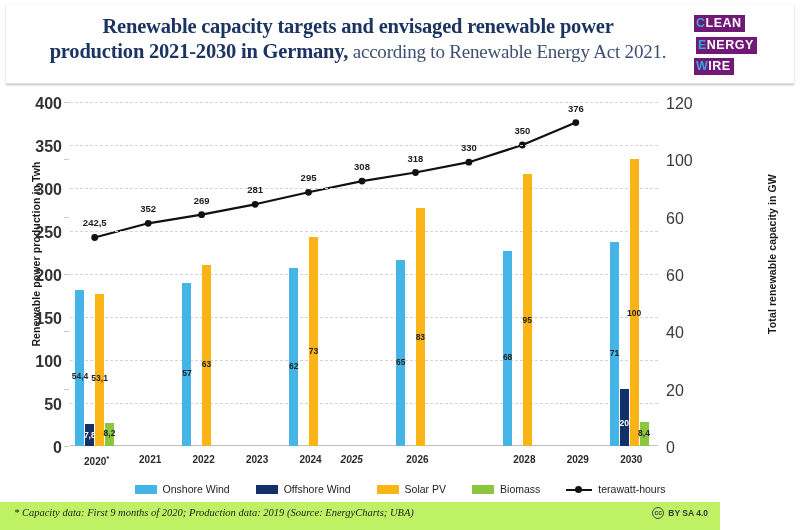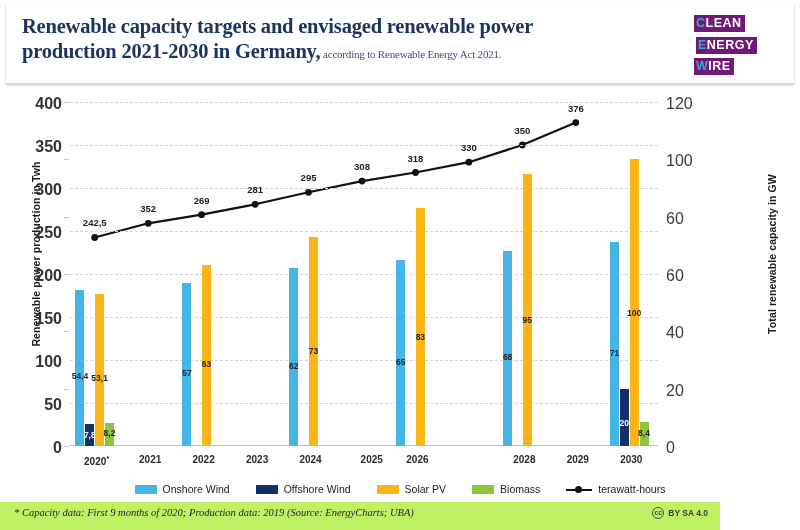--- a/index.html
+++ b/index.html
@@ -17,34 +17,34 @@
 
   
   #header {
     position: absolute;
     left: 6px; top: 4px; width: 788px; height: 80px;
     background: #ffffff;
     border-bottom: 1px solid #dcdcdc;
     box-shadow: 0 1px 2px rgba(0,0,0,.25);
   }
   #title-wrap {
-    position: absolute; left: 16px; top: 10px; width: 640px;
+    position: absolute; left: 32px; top: 10px; width: 640px; text-align: center;
   }
   .title-main {
     font-family: "Liberation Serif", serif;
     font-weight: bold;
     font-size: 20.5px;
     line-height: 25px;
     color: #1c3461;
     letter-spacing: -0.2px;
   }
   .title-sub {
     font-family: "Liberation Serif", serif;
     font-weight: normal;
-    font-size: 11px;
+    font-size: 19px;
     color: #3d4f70;
   }
   .title-line2 { white-space: nowrap; }
 
   
   #logo {
     position: absolute; right: 22px; top: 9px;
     width: 78px; height: 62px;
   }
   .logo-box {
@@ -263,21 +263,21 @@
         <div class="ytick-r" style="top: 50.3333px;">100</div>
         <div class="ytick-dash" style="top: 57.3333px; left: -6px;"></div>
         <div class="ytick-r" style="top: -7px;">120</div>
         <div class="ytick-dash" style="top: 0px; left: -6px;"></div>
         <div class="axis-base"></div>
         <div class="xtick" style="left: 0px; width: 53.4545px;">2020<sup>*</sup></div>
         <div class="xtick" style="left: 53.4545px; width: 53.4545px;">2021</div>
         <div class="xtick" style="left: 106.909px; width: 53.4545px;">2022</div>
         <div class="xtick" style="left: 160.364px; width: 53.4545px;">2023</div>
         <div class="xtick" style="left: 213.818px; width: 53.4545px;">2024</div>
-        <div class="xtick" style="left: 275px; width: 53.4545px;">2025</div>
+        <div class="xtick" style="left: 255px; width: 53.4545px; font-style: italic;">2025</div>
         <div class="xtick" style="left: 320.727px; width: 53.4545px;">2026</div>
         <div class="xtick" style="left: 374.182px; width: 53.4545px; margin-top: 48px;">2027</div>
         <div class="xtick" style="left: 427.636px; width: 53.4545px;">2028</div>
         <div class="xtick" style="left: 481.091px; width: 53.4545px;">2029</div>
         <div class="xtick" style="left: 534.545px; width: 53.4545px;">2030</div>
         <div class="bar" style="left: 5.48364px; width: 9px; height: 155.947px; background: rgb(69, 181, 232);"></div>
         <div class="bar-label" style="left: -3.51636px; width: 27px; top: 269.146px;">54,4</div>
         <div class="bar" style="left: 112.393px; width: 9px; height: 163.4px; background: rgb(69, 181, 232);"></div>
         <div class="bar-label" style="left: 103.393px; width: 27px; top: 265.568px;">57</div>
         <div class="bar" style="left: 219.302px; width: 9px; height: 177.733px; background: rgb(69, 181, 232);"></div>

